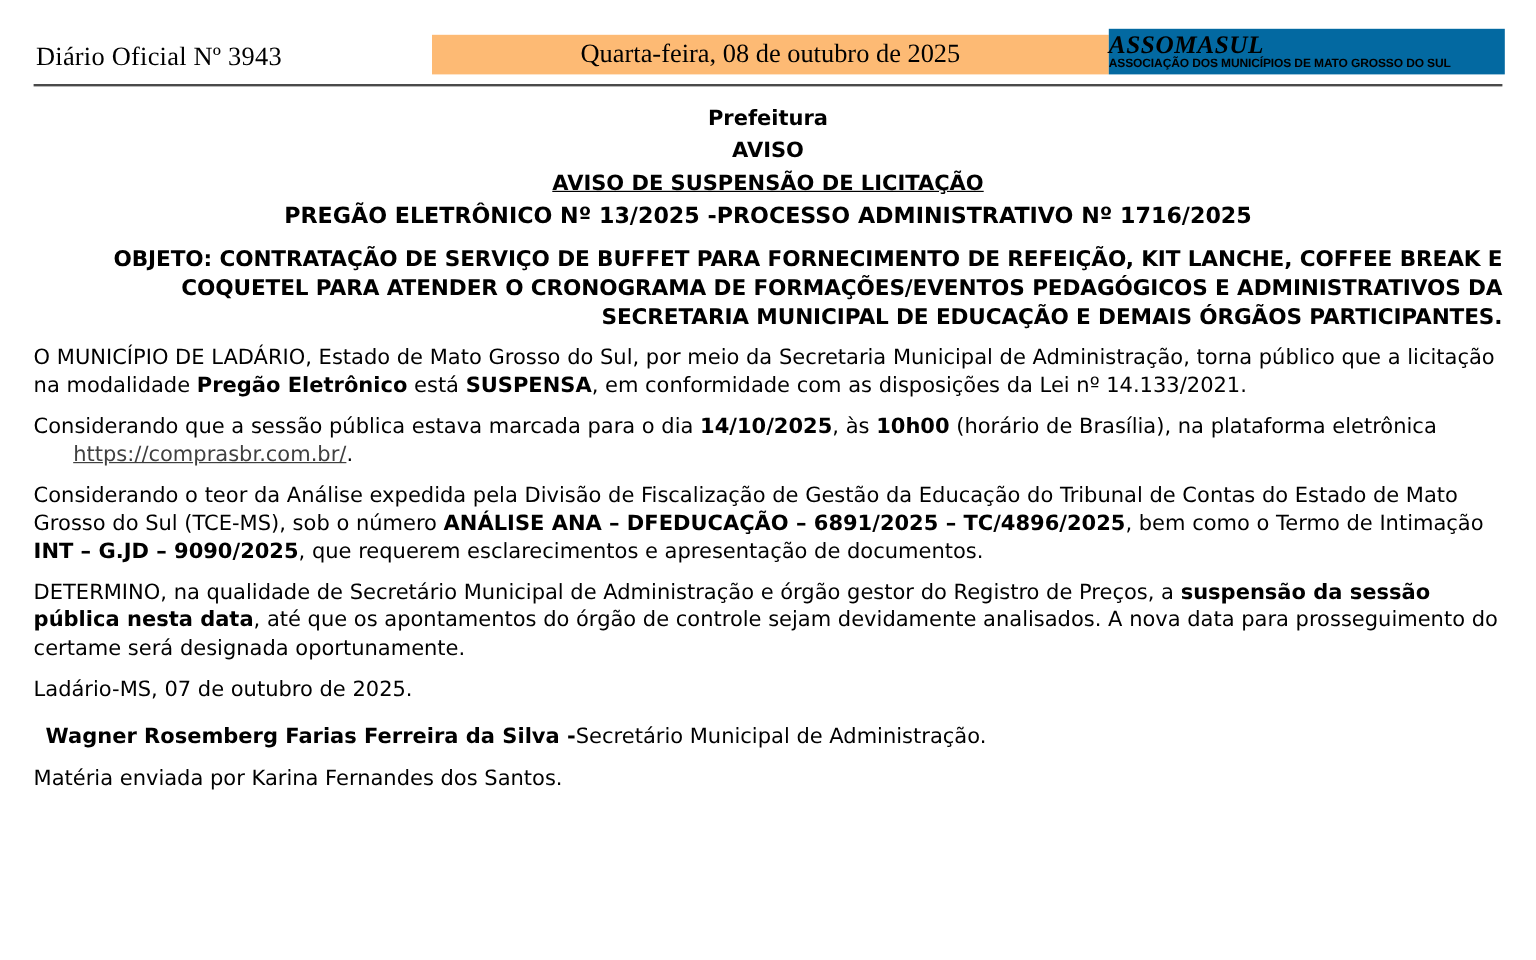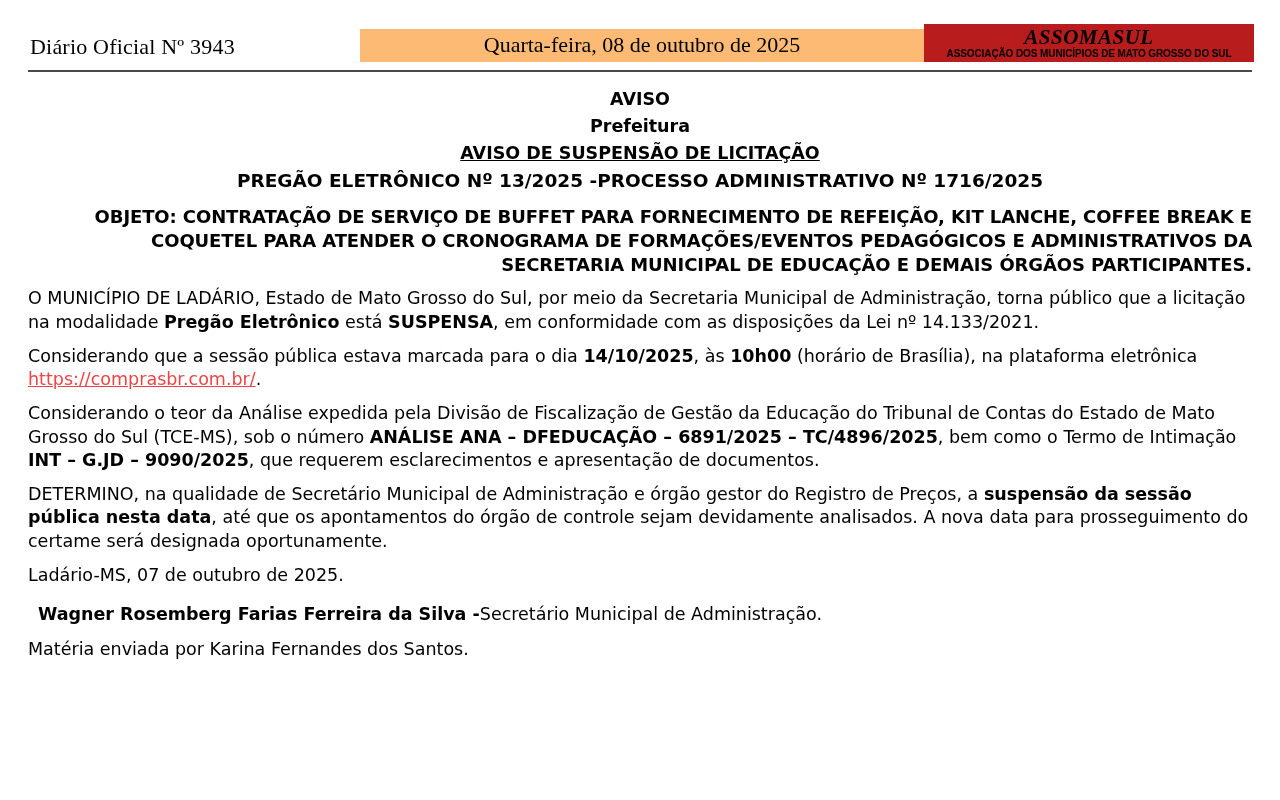--- a/index.html
+++ b/index.html
@@ -43,22 +43,21 @@
     flex: 1;
     text-align: center;
     font-family: "Liberation Serif", serif;
     font-size: 22px;
     background: #fdba74;
     padding: 3px 0 4px 0;
     white-space: nowrap;
   }
   .masthead-right {
     width: 330px;
-    background: #b91c1c;
-    text-align: center;
+    background: #0369a1;
     padding: 2px 0 3px 0;
     box-sizing: border-box;
   }
   .brand-title {
     font-family: "Liberation Serif", serif;
     font-weight: bold;
     font-style: italic;
     font-size: 21px;
     letter-spacing: 0.5px;
     line-height: 1.05;
@@ -101,22 +100,23 @@
     line-height: 1.32;
     text-align: right;
     margin-top: 9px;
     letter-spacing: -0.1px;
   }
   p.para {
     margin: 11px 0 0 0;
     text-align: left;
   }
   a.link {
-    color: #ef4444;
+    color: #404040;
     text-decoration: underline;
+    margin-left: 33px;
   }
   .signature {
     margin-top: 16px;
     padding-left: 10px;
   }
   .sent-by {
     margin-top: 12px;
     text-align: left;
     padding-right: 6px;
   }
@@ -132,22 +132,22 @@
     <div class="masthead-right">
       <div class="brand-title">ASSOMASUL</div>
       <div class="brand-sub">ASSOCIAÇÃO DOS MUNICÍPIOS DE MATO GROSSO DO SUL</div>
     </div>
   </div>
 
   <div class="rule"></div>
 
   <div class="doc">
 
+    <div class="title-line">Prefeitura</div>
     <div class="title-line">AVISO</div>
-    <div class="title-line">Prefeitura</div>
     <div class="title-line u">AVISO DE SUSPENSÃO DE LICITAÇÃO</div>
     <div class="title-line big">PREGÃO ELETRÔNICO Nº 13/2025 -PROCESSO ADMINISTRATIVO Nº 1716/2025</div>
 
     <div class="objeto">OBJETO: CONTRATAÇÃO DE SERVIÇO DE BUFFET PARA FORNECIMENTO DE REFEIÇÃO, KIT LANCHE, COFFEE BREAK E COQUETEL PARA ATENDER O CRONOGRAMA DE FORMAÇÕES/EVENTOS PEDAGÓGICOS E ADMINISTRATIVOS DA SECRETARIA MUNICIPAL DE EDUCAÇÃO E DEMAIS ÓRGÃOS PARTICIPANTES.</div>
 
     <p class="para">
       <span>O MUNICÍPIO DE LADÁRIO, Estado de Mato Grosso do Sul, por meio da Secretaria Municipal de Administração, torna público que a licitação na modalidade </span><span class="b">Pregão Eletrônico</span><span> está </span><span class="b">SUSPENSA</span><span>, em conformidade com as disposições da Lei nº 14.133/2021.</span>
     </p>
 
     <p class="para">

